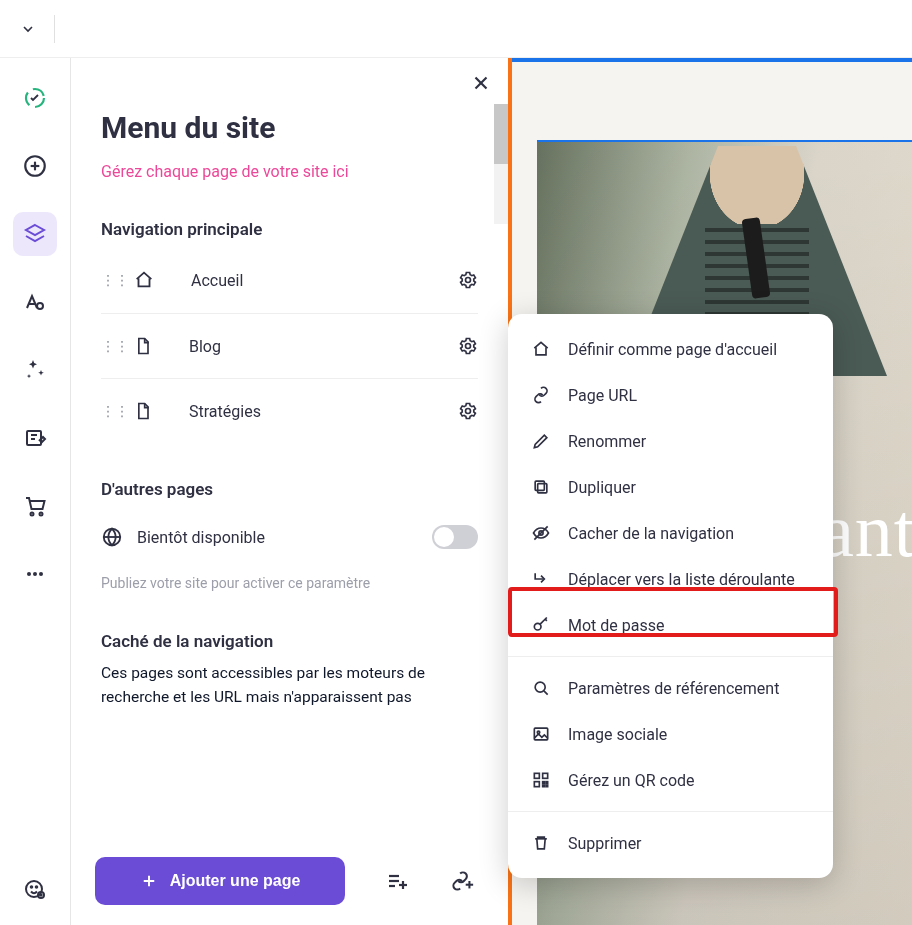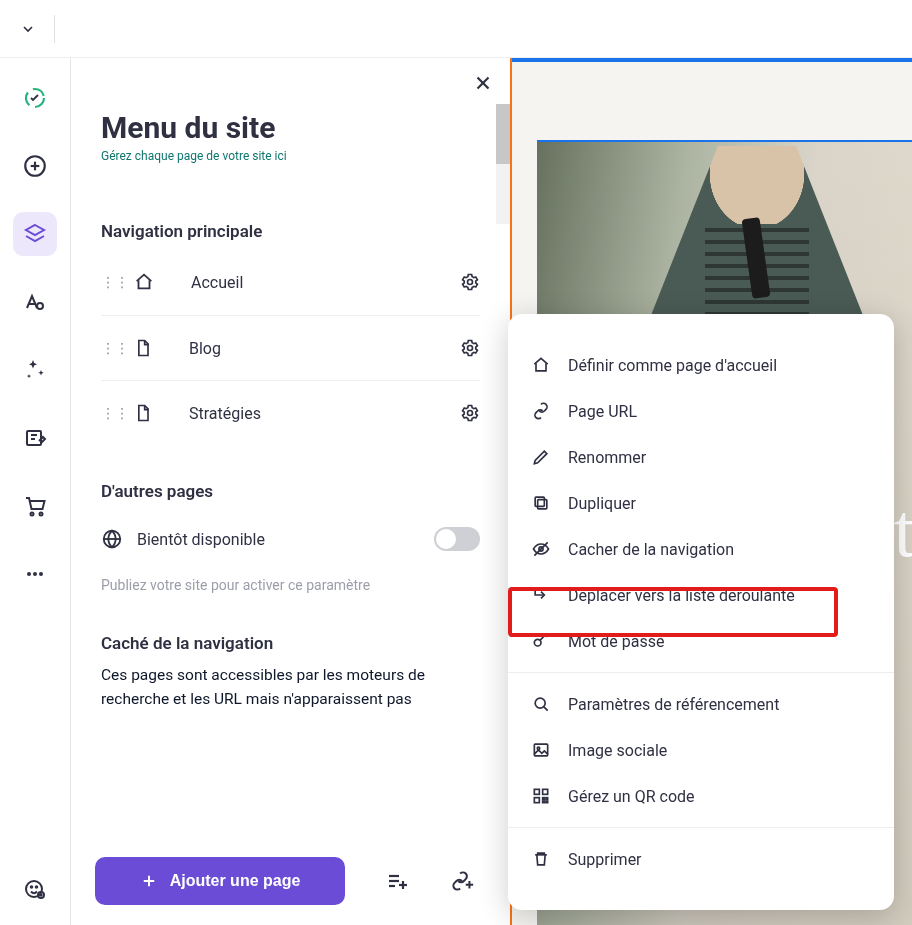--- a/index.html
+++ b/index.html
@@ -67,21 +67,21 @@
     position: absolute;
     bottom: 14px;
     left: 0;
     width: 100%;
     display: flex;
     justify-content: center;
   }
   .panel {
     width: 442px;
     border-left: 1px solid #e6e6e6;
-    border-right: 2px solid #f97316;
+    border-right: 4px solid #f97316;
     position: relative;
     padding: 30px 0 0 0;
     display: flex;
     flex-direction: column;
   }
   .close-btn {
     position: absolute;
     top: 14px;
     right: 16px;
     cursor: pointer;
@@ -89,26 +89,26 @@
   }
   .panel-header {
     padding: 22px 30px 0 30px;
   }
   .panel-title {
     font-size: 30px;
     font-weight: 700;
     color: #2f3143;
   }
   .panel-subtitle {
-    margin-top: 4px;
-    font-size: 12px;
-    color: #0f766e;
+    margin-top: 17px;
+    font-size: 16px;
+    color: #ec4899;
   }
   .section {
-    margin-top: 58px;
+    margin-top: 38px;
     padding: 0 30px;
   }
   .section-title {
     font-size: 17px;
     font-weight: 600;
     color: #2f3143;
     margin-bottom: 8px;
   }
   .page-row {
     display: flex;
@@ -284,25 +284,25 @@
     letter-spacing: 1px;
     white-space: nowrap;
     position: absolute;
     right: -4px;
     top: 44%;
   }
   .context-menu {
     position: absolute;
     top: 256px;
     left: 508px;
-    width: 386px;
+    width: 325px;
     background: #fff;
     border-radius: 14px;
     box-shadow: 0 6px 30px rgba(0,0,0,0.2);
-    padding: 28px 0;
+    padding: 12px 0;
     z-index: 10;
   }
   .menu-item {
     display: flex;
     align-items: center;
     gap: 16px;
     padding: 13px 22px;
     font-size: 16px;
     color: #2f3143;
     cursor: pointer;

